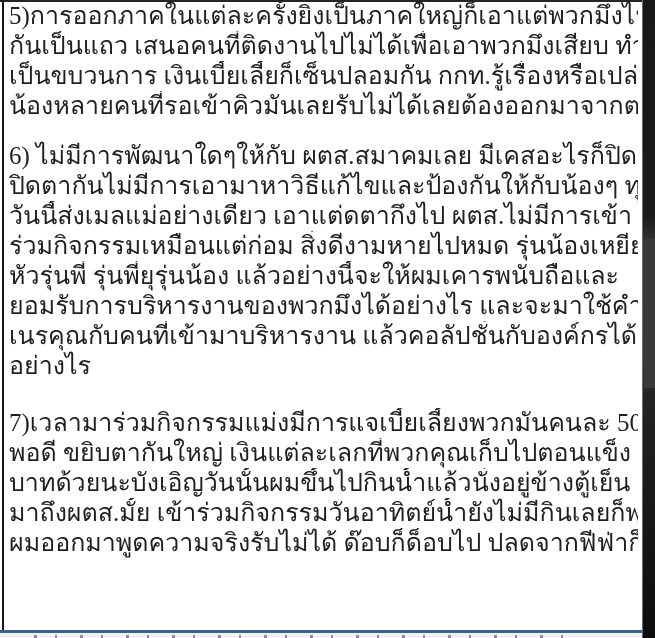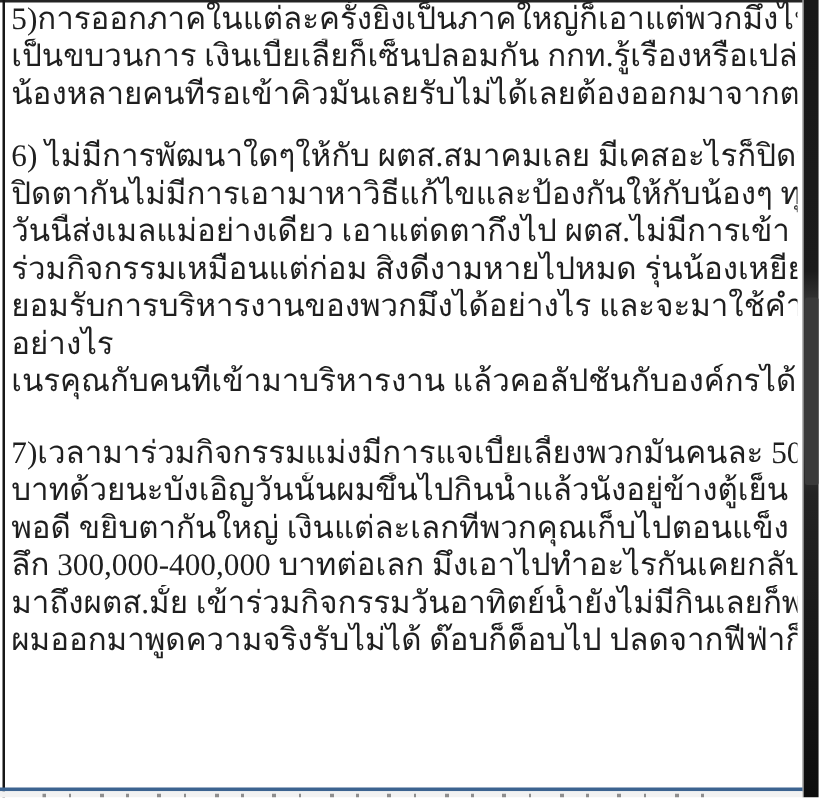--- a/index.html
+++ b/index.html
@@ -75,37 +75,38 @@
 </style>
 </head>
 <body>
 
 <div class="screenshot">
 
   <div class="doc-text">
 
   <div class="paragraph">
         <div class="line">5)การออกภาคในแต่ละครั้งยิ่งเป็นภาคใหญ่ก็เอาแต่พวกมึงไป</div>
+        <div class="line">กันเป็นแถว เสนอคนที่ติดงานไปไม่ได้เพื่อเอาพวกมึงเสียบ ทำ</div>
         <div class="line">เป็นขบวนการ เงินเบี้ยเลี้ยก็เซ็นปลอมกัน กกท.รู้เรื่องหรือเปล่า</div>
         <div class="line">น้องหลายคนที่รอเข้าคิวมันเลยรับไม่ได้เลยต้องออกมาจากตรง</div>
       </div>
       <div class="paragraph">
         <div class="line">6) ไม่มีการพัฒนาใดๆให้กับ ผตส.สมาคมเลย มีเคสอะไรก็ปิดหู</div>
         <div class="line">ปิดตากันไม่มีการเอามาหาวิธีแก้ไขและป้องกันให้กับน้องๆ ทุก</div>
         <div class="line">วันนี้ส่งเมลแม่อย่างเดียว เอาแต่ดตากึงไป ผตส.ไม่มีการเข้า</div>
         <div class="line">ร่วมกิจกรรมเหมือนแต่ก่อม สิ่งดีงามหายไปหมด รุ่นน้องเหยียบ</div>
+        <div class="line">หัวรุ่นพี่ รุ่นพี่ยุรุ่นน้อง แล้วอย่างนี้จะให้ผมเคารพนับถือและ</div>
         <div class="line">ยอมรับการบริหารงานของพวกมึงได้อย่างไร และจะมาใช้คำว่า</div>
+        <div class="line">เนรคุณกับคนที่เข้ามาบริหารงาน แล้วคอลัปชั่นกับองค์กรได้</div>
         <div class="line">อย่างไร</div>
-        <div class="line">เนรคุณกับคนที่เข้ามาบริหารงาน แล้วคอลัปชั่นกับองค์กรได้</div>
       </div>
       <div class="paragraph">
         <div class="line">7)เวลามาร่วมกิจกรรมแม่งมีการแจเบี้ยเลี้ยงพวกมันคนละ 500</div>
+        <div class="line">พอดี ขยิบตากันใหญ่ เงินแต่ละเลกที่พวกคุณเก็บไปตอนแข็ง</div>
         <div class="line">บาทด้วยนะบังเอิญวันนั้นผมขึ้นไปกินน้ำแล้วนั่งอยู่ข้างตู้เย็น</div>
-        <div class="line">พอดี ขยิบตากันใหญ่ เงินแต่ละเลกที่พวกคุณเก็บไปตอนแข็ง</div>
-        <div class="line">ลึก 300,000-400,000 บาทต่อเลก มึงเอาไปทำอะไรกันเคยกลับ</div>
         <div class="line">มาถึงผตส.มั้ย เข้าร่วมกิจกรรมวันอาทิตย์น้ำยังไม่มีกินเลยก็พอ</div>
         <div class="line">ผมออกมาพูดความจริงรับไม่ได้ ด๊อบก็ด็อบไป ปลดจากฟีฟ่าก็</div>
       </div>
     </div>
 
   <div class="top-edge"></div>
   <div class="left-edge"></div>
 
   <div class="right-edge">
     <div class="thumb"></div>

